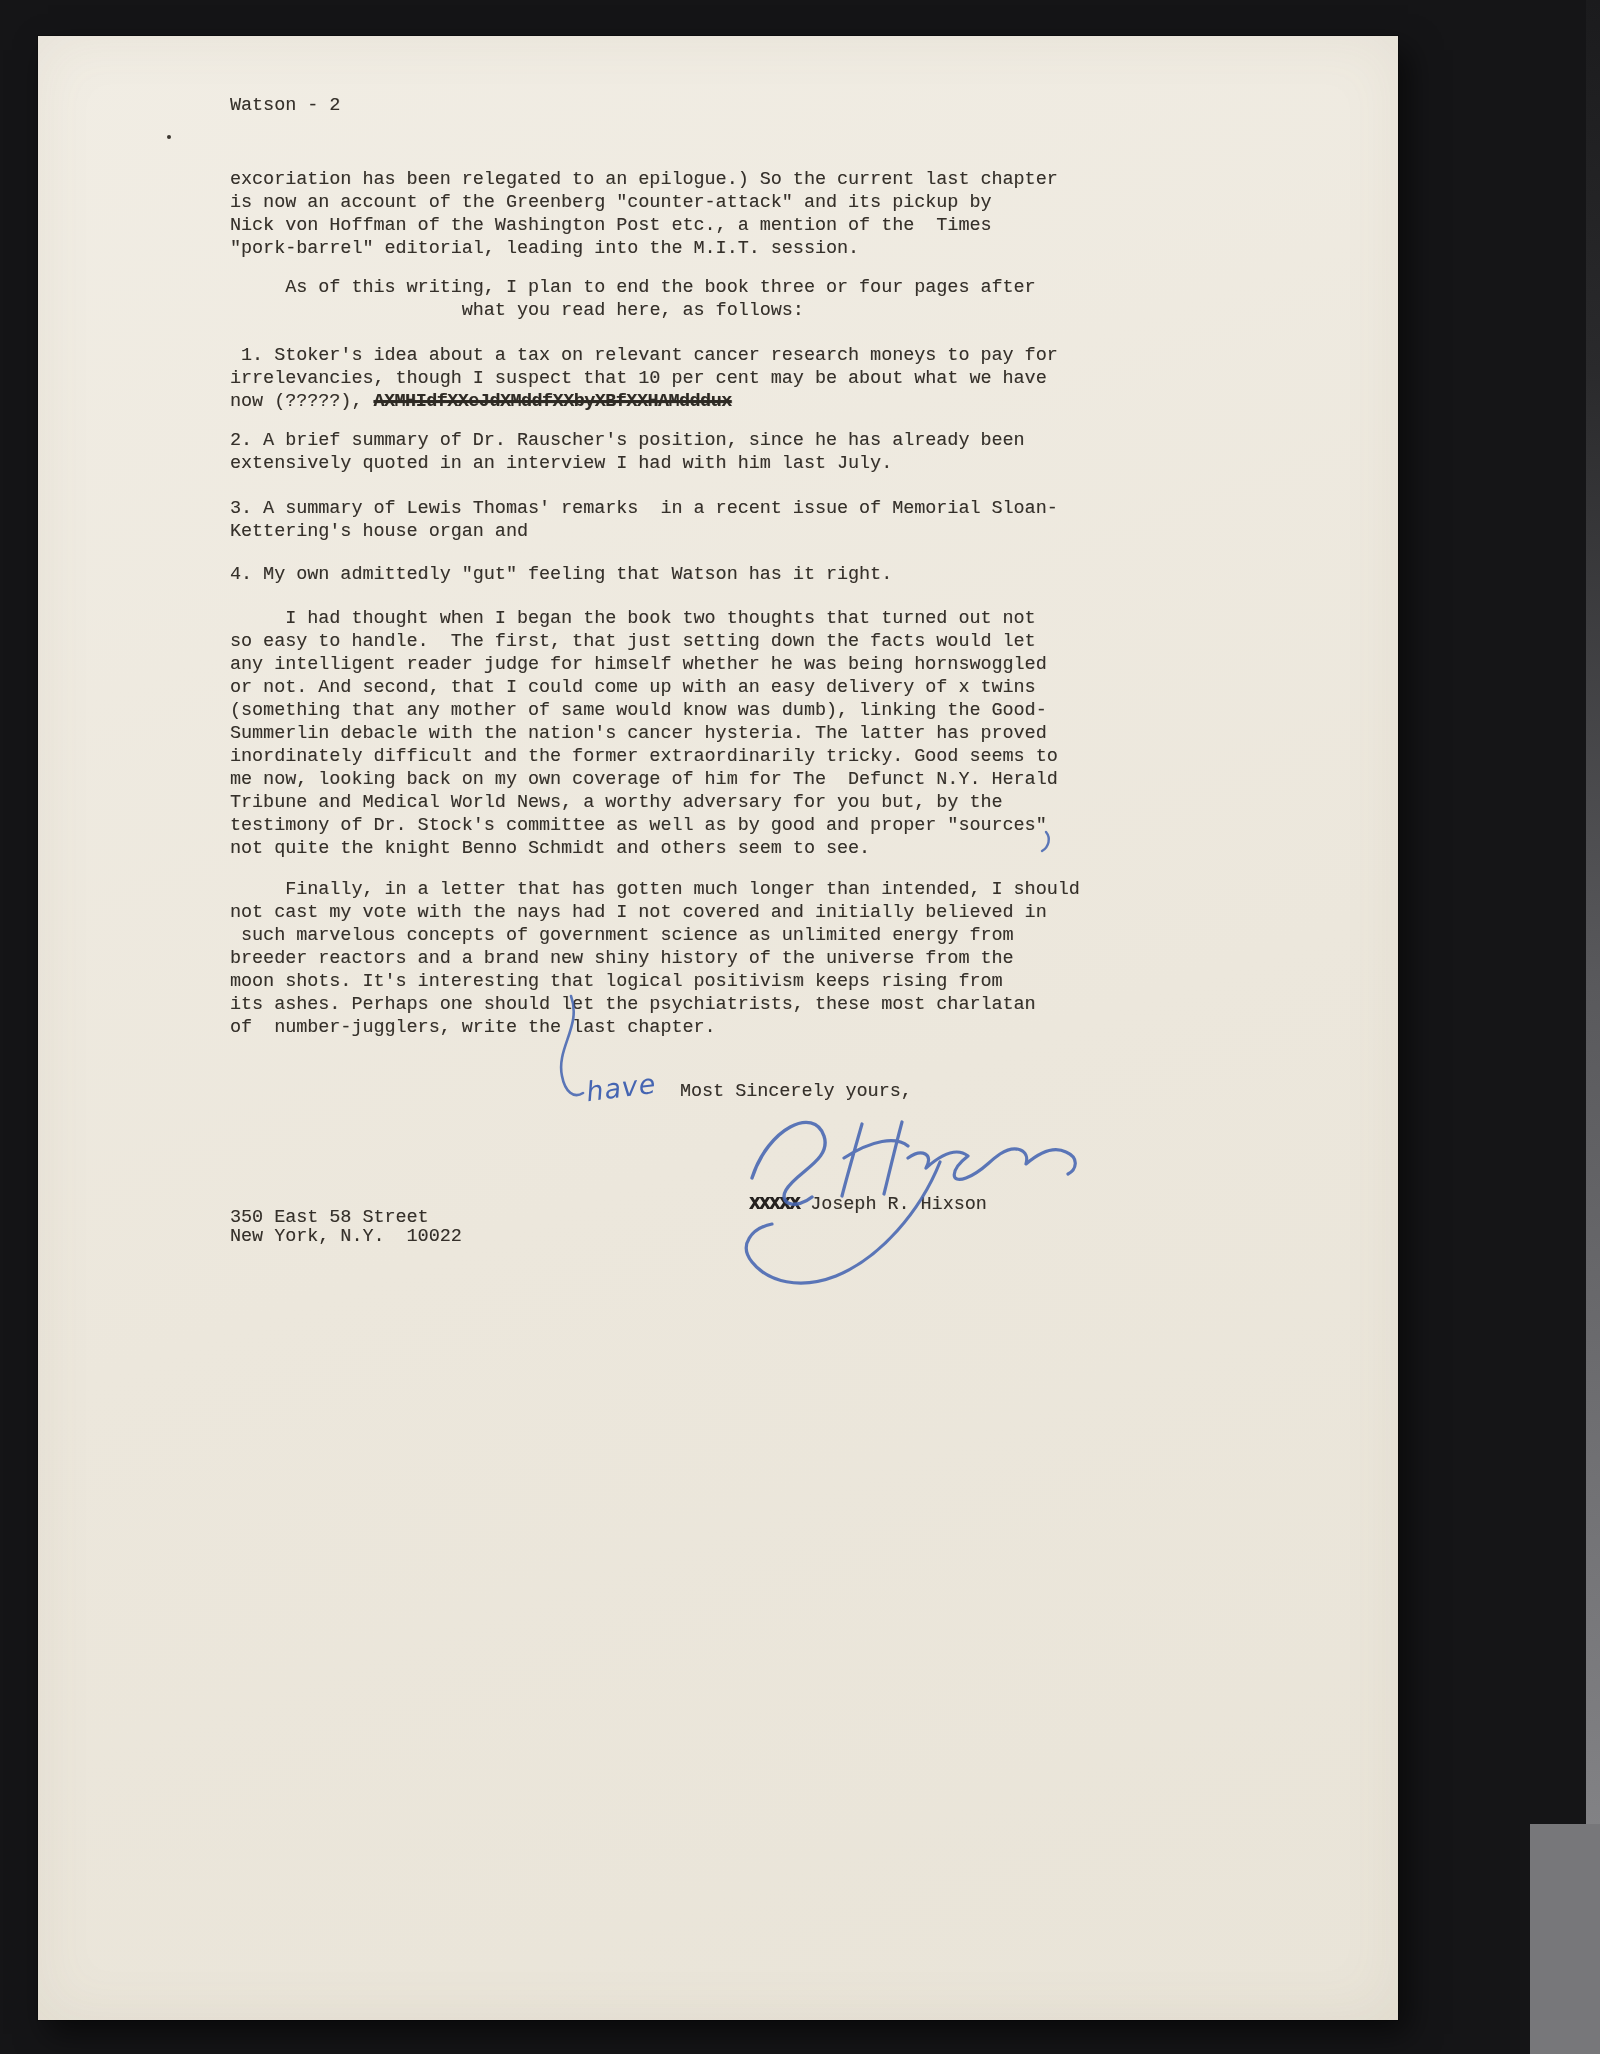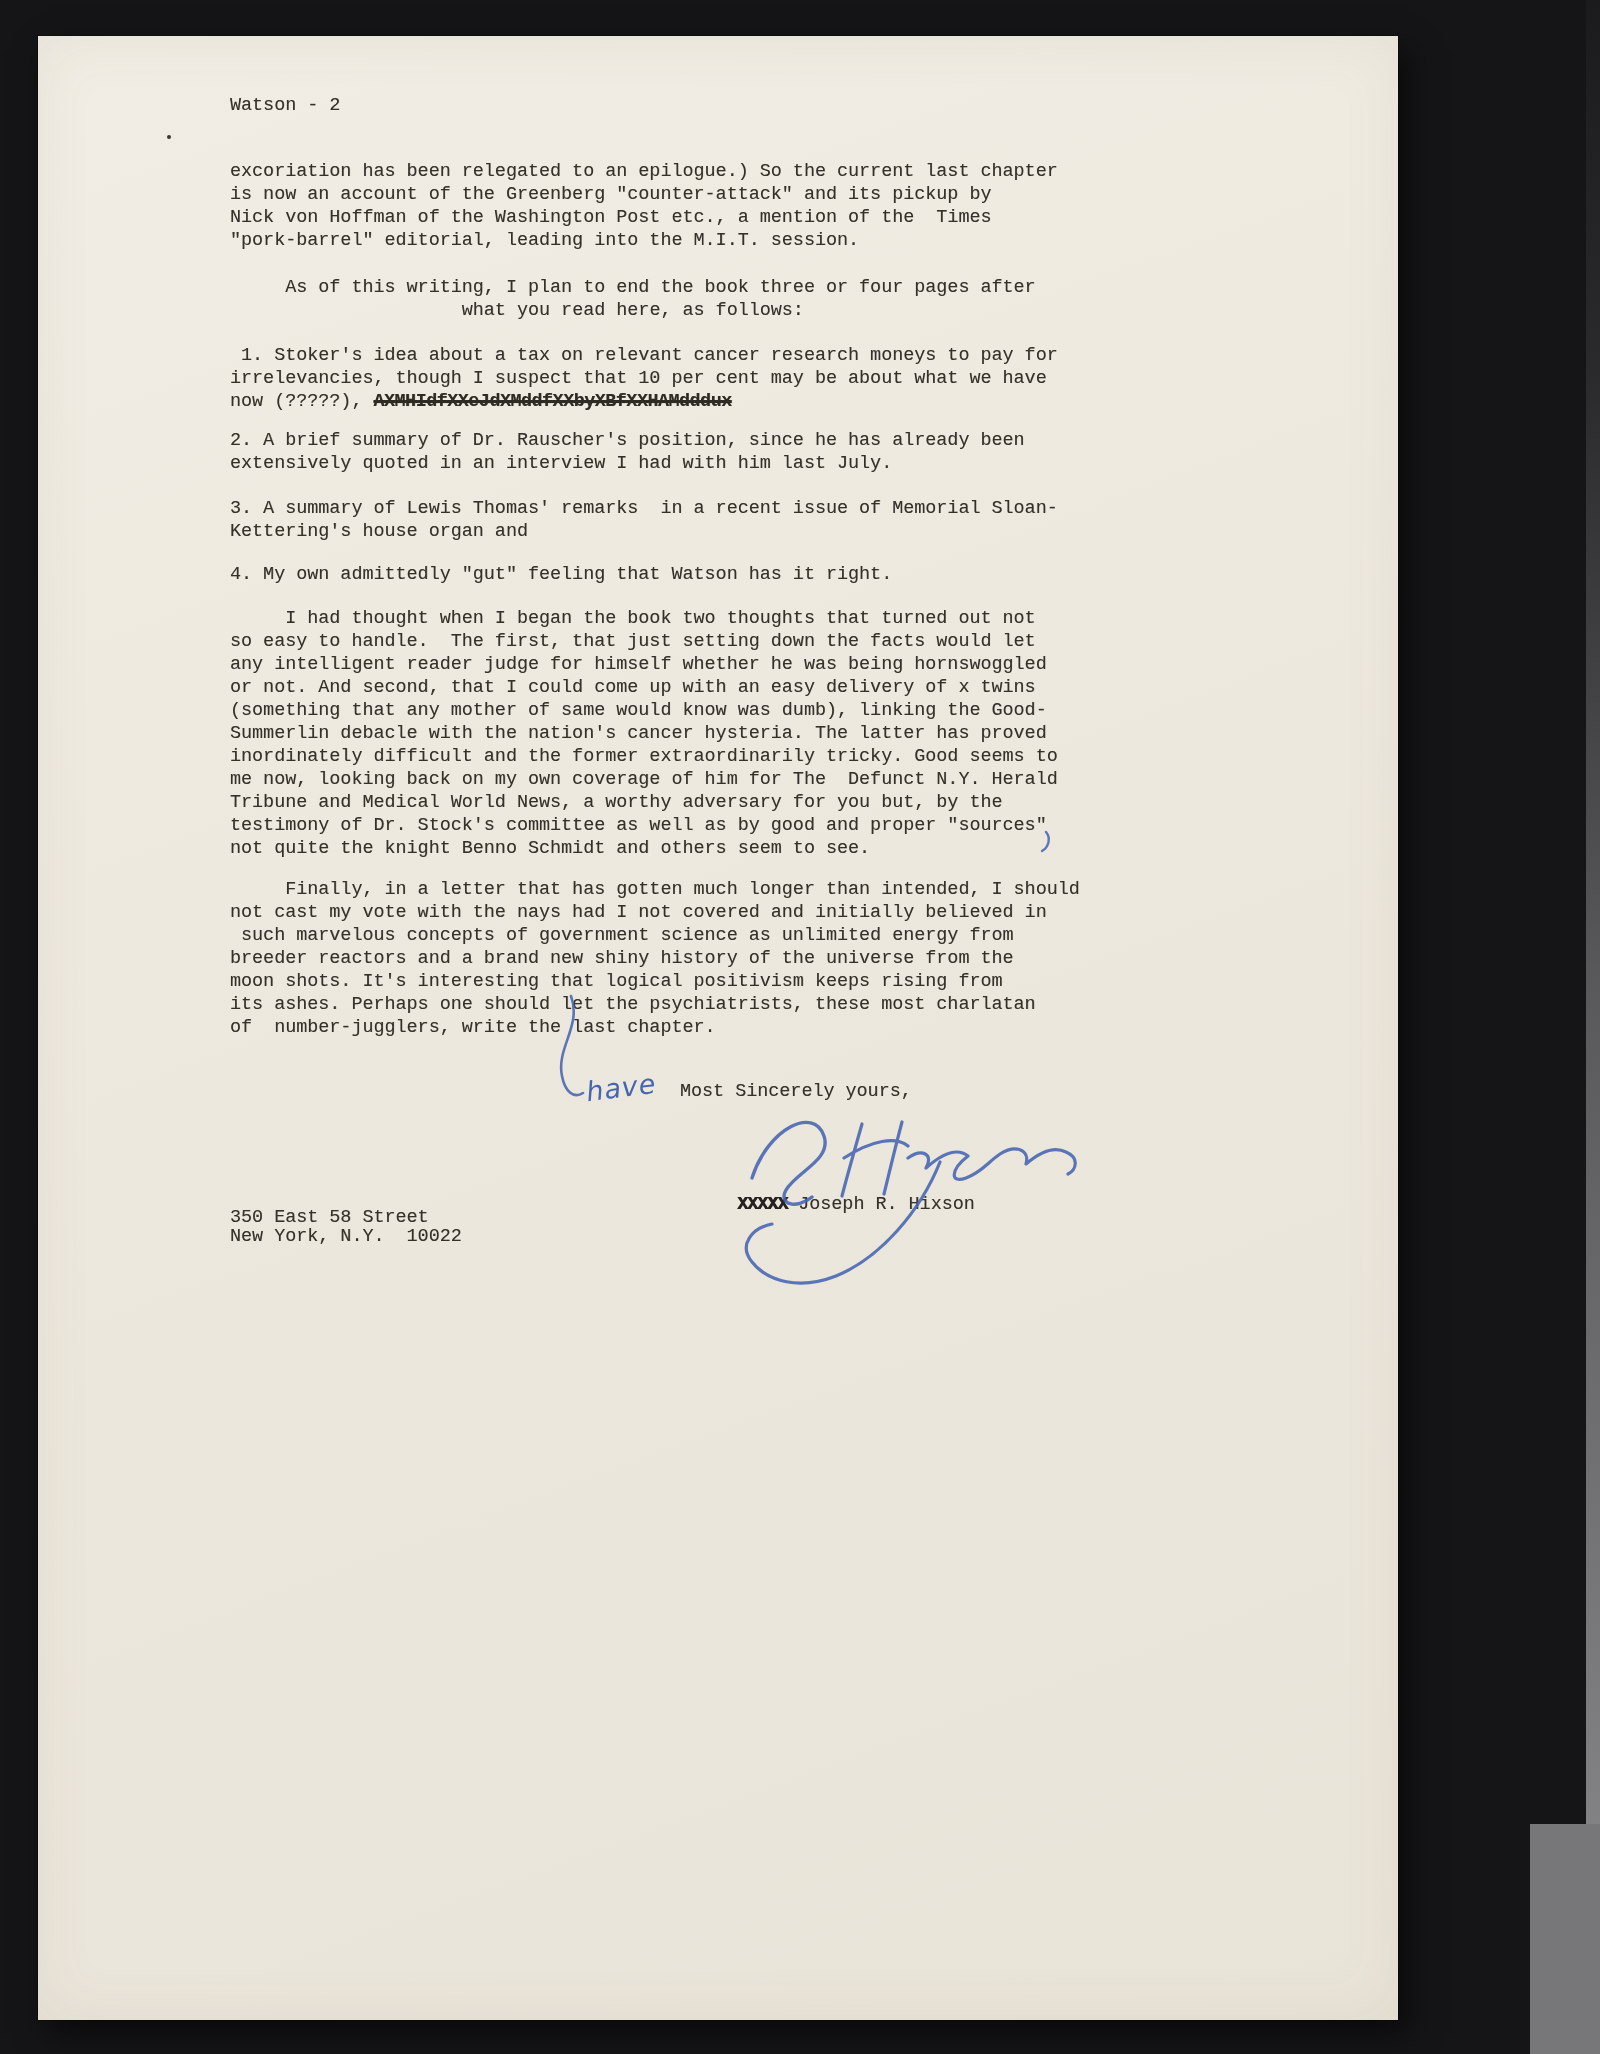--- a/index.html
+++ b/index.html
@@ -33,20 +33,21 @@
   }
   .struck{
     text-decoration:line-through;
     text-decoration-thickness:2.5px;
     font-weight:bold;letter-spacing:-0.5px;
     color:#2e2a24;
   }
   .overstruck{
     font-weight:bold;letter-spacing:-1px;color:#262220;
     text-shadow:0.8px 0 0 #262220;
+    margin-left:12px;
   }
   .address{line-height:19px;}
   .handwriting{
     position:absolute;
     font-family:"DejaVu Sans",sans-serif;font-style:italic;
     color:#4565b2;font-size:27px;transform:rotate(-7deg);
     letter-spacing:1px;
   }
   .ink-overlay{position:absolute;left:0;top:0;pointer-events:none;}
   .speck{position:absolute;left:129px;top:99px;width:4px;height:4px;border-radius:50%;background:#3a362f;}
@@ -56,21 +57,21 @@
 
 <div class="bg-right-edge"></div>
 <div class="bg-corner"></div>
 
 <div class="paper">
 
   <div class="speck"></div>
 
   <div class="typed" style="left:192px;top:58px;">Watson - 2</div>
 
-  <div class="typed" style="left:192px;top:124px;">excoriation has been relegated to an epilogue.) So the current last chapter
+  <div class="typed" style="left:192px;top:132px;">excoriation has been relegated to an epilogue.) So the current last chapter
 is now an account of the Greenberg "counter-attack" and its pickup by
 Nick von Hoffman of the Washington Post etc., a mention of the  Times
 "pork-barrel" editorial, leading into the M.I.T. session.</div>
 
   <div class="typed" style="left:192px;top:240px;text-align:center;">     As of this writing, I plan to end the book three or four pages after
 what you read here, as follows:</div>
 
   <div class="typed" style="left:192px;top:308px;"><span> 1. Stoker's idea about a tax on relevant cancer research moneys to pay for
 irrelevancies, though I suspect that 10 per cent may be about what we have
 now (?????), </span><span class="struck">AXMHIdfXXeJdXMddfXXbyXBfXXHAMdddux</span></div>

